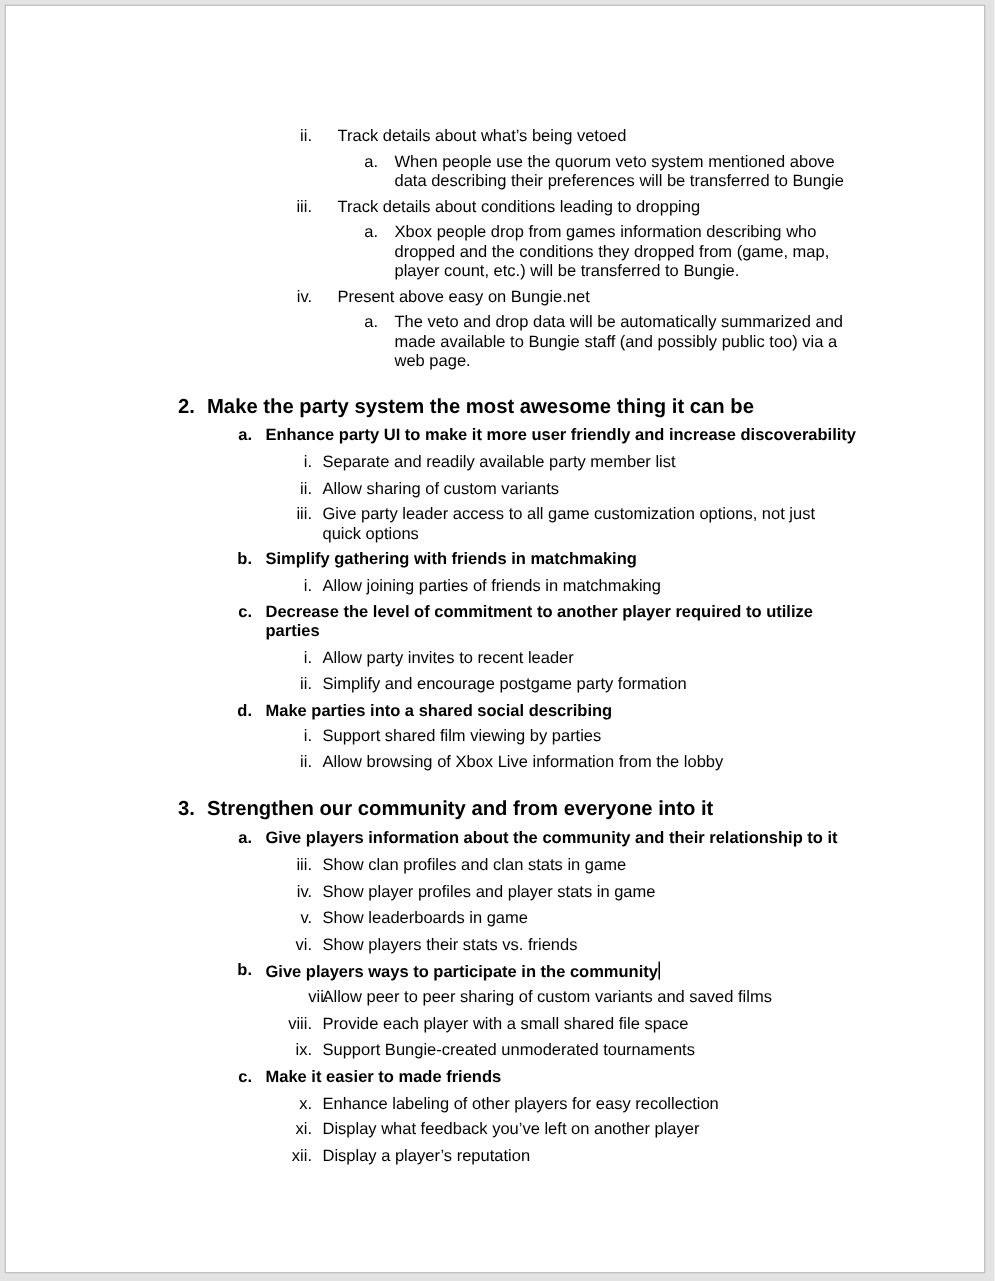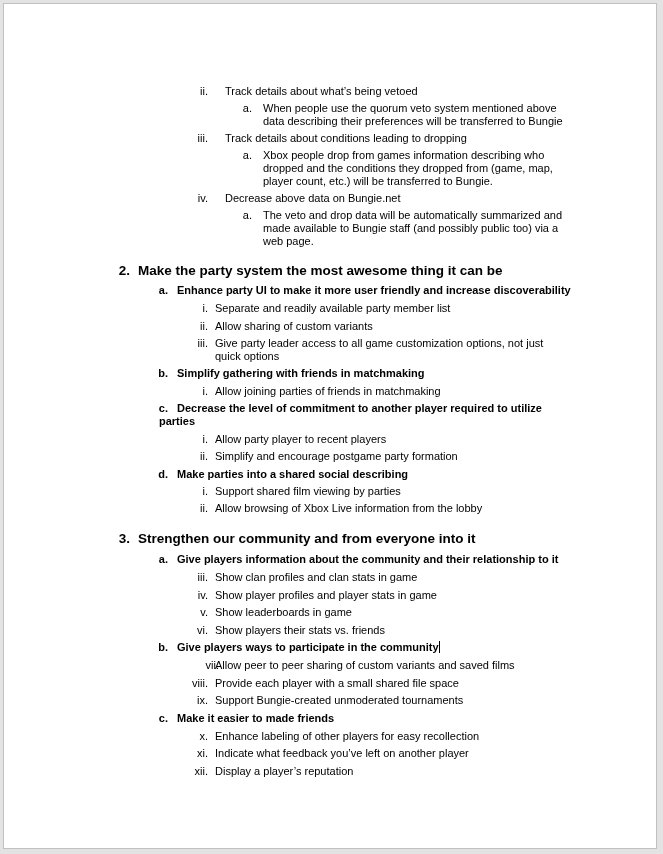--- a/index.html
+++ b/index.html
@@ -64,21 +64,21 @@
   </div>
   <div class="line" style="top:158px;left:0">
     <span class="txt" style="left:259px">dropped and the conditions they dropped from (game, map,</span>
   </div>
   <div class="line" style="top:171px;left:0">
     <span class="txt" style="left:259px">player count, etc.) will be transferred to Bungie.</span>
   </div>
 
   <div class="line" style="top:188px;left:0">
     <span class="num" style="left:170px;width:34px">iv.</span>
-    <span class="txt" style="left:221px">Decrease above data on Bungie.net</span>
+    <span class="txt" style="left:221px">Present above easy on Bungie.net</span>
   </div>
   <div class="line" style="top:205px;left:0">
     <span class="num" style="left:220px;width:28px">a.</span>
     <span class="txt" style="left:259px">The veto and drop data will be automatically summarized and</span>
   </div>
   <div class="line" style="top:218px;left:0">
     <span class="txt" style="left:259px">made available to Bungie staff (and possibly public too) via a</span>
   </div>
   <div class="line" style="top:231px;left:0">
     <span class="txt" style="left:259px">web page.</span>
@@ -116,25 +116,25 @@
   <div class="line" style="top:381px;left:0">
     <span class="num" style="left:170px;width:34px">i.</span>
     <span class="txt" style="left:211px">Allow joining parties of friends in matchmaking</span>
   </div>
 
   <div class="line h2" style="top:398px;left:0">
     <span class="num" style="left:140px;width:24px">c.</span>
     <span class="txt" style="left:173px">Decrease the level of commitment to another player required to utilize</span>
   </div>
   <div class="line h2" style="top:411px;left:0">
-    <span class="txt" style="left:155px">parties</span>
+    <span class="txt" style="left:173px">parties</span>
   </div>
   <div class="line" style="top:429px;left:0">
     <span class="num" style="left:170px;width:34px">i.</span>
-    <span class="txt" style="left:211px">Allow party player to recent players</span>
+    <span class="txt" style="left:211px">Allow party invites to recent leader</span>
   </div>
   <div class="line" style="top:446px;left:0">
     <span class="num" style="left:170px;width:34px">ii.</span>
     <span class="txt" style="left:211px">Simplify and encourage postgame party formation</span>
   </div>
 
   <div class="line h2" style="top:464px;left:0">
     <span class="num" style="left:140px;width:24px">d.</span>
     <span class="txt" style="left:173px">Make parties into a shared social describing</span>
   </div>
@@ -193,20 +193,20 @@
   <div class="line h2" style="top:708px;left:0">
     <span class="num" style="left:140px;width:24px">c.</span>
     <span class="txt" style="left:173px">Make it easier to made friends</span>
   </div>
   <div class="line" style="top:726px;left:0">
     <span class="num" style="left:170px;width:34px">x.</span>
     <span class="txt" style="left:211px">Enhance labeling of other players for easy recollection</span>
   </div>
   <div class="line" style="top:743px;left:0">
     <span class="num" style="left:170px;width:34px">xi.</span>
-    <span class="txt" style="left:211px">Indicate what feedback you’ve left on another player</span>
+    <span class="txt" style="left:211px">Display what feedback you’ve left on another player</span>
   </div>
   <div class="line" style="top:761px;left:0">
     <span class="num" style="left:170px;width:34px">xii.</span>
     <span class="txt" style="left:211px">Display a player’s reputation</span>
   </div>
 
 </div>
 
 </body></html>

